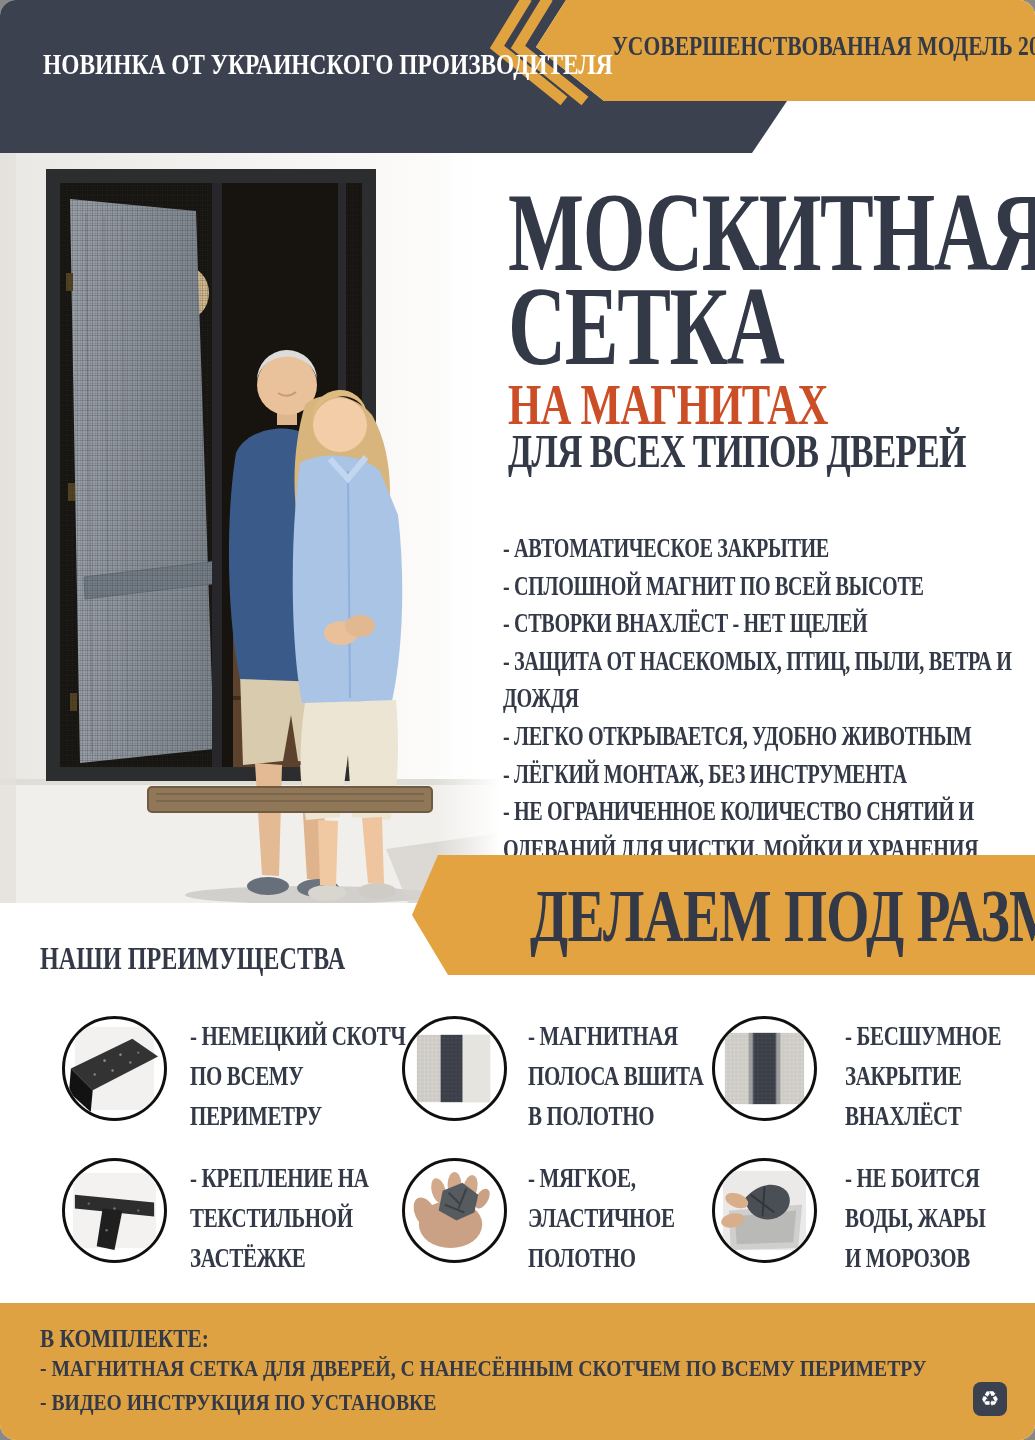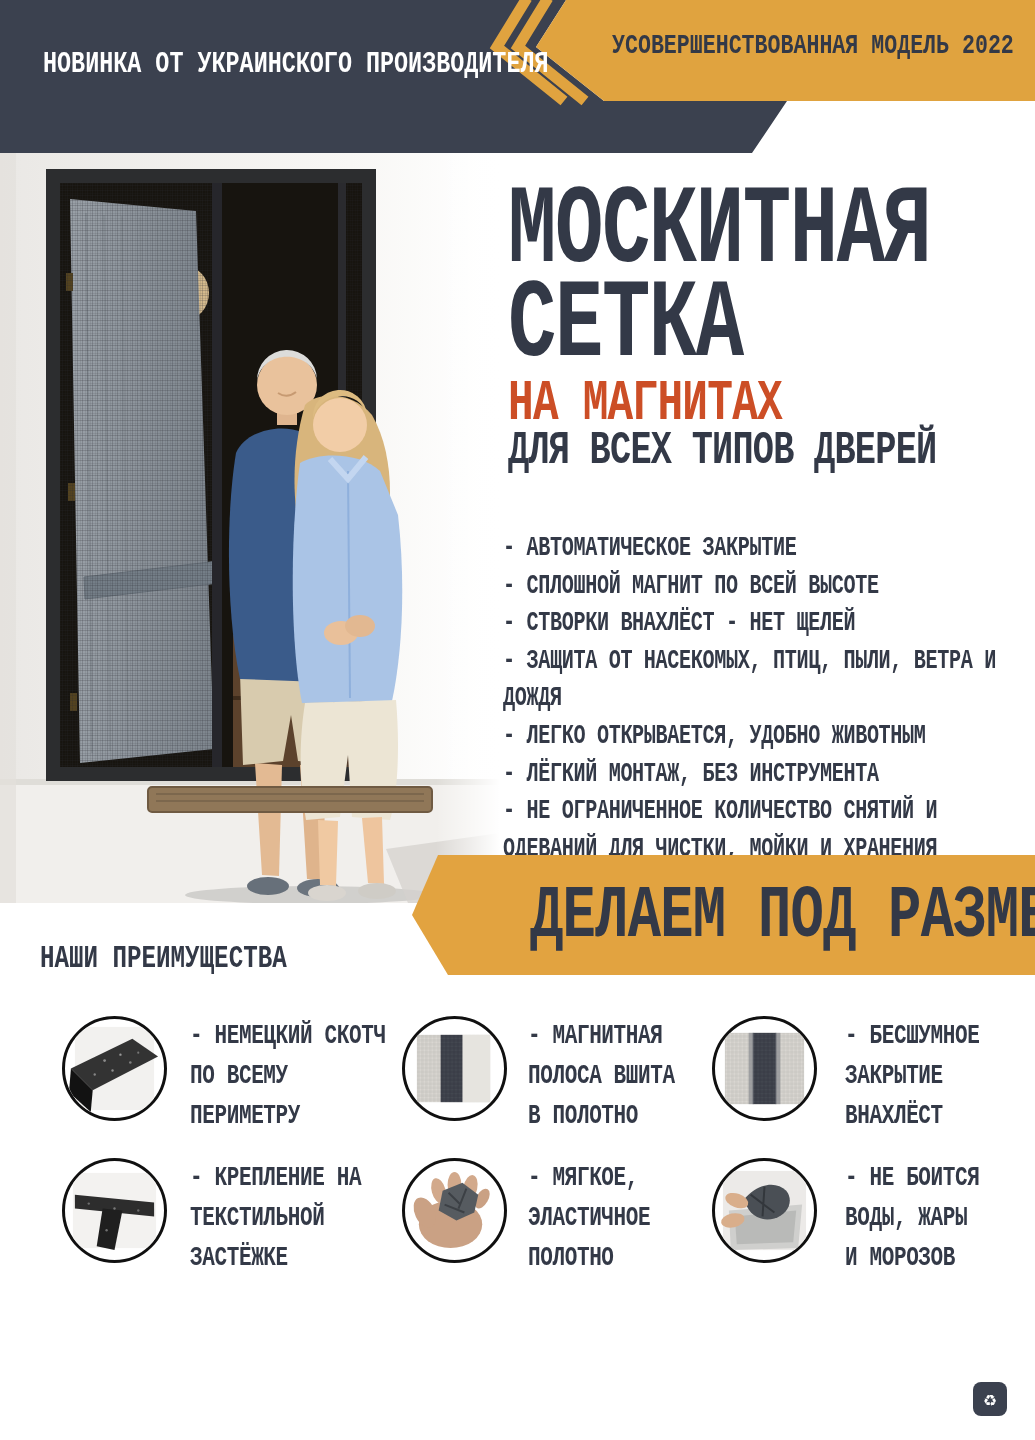--- a/index.html
+++ b/index.html
@@ -1,17 +1,17 @@
 <!DOCTYPE html>
 <html><head>
 <meta charset="utf-8">
 <style>
   html,body{margin:0;padding:0;background:#888;}
   .page{position:relative;width:1035px;height:1440px;margin:0 auto;background:#ffffff;
-        overflow:hidden;font-family:Liberation Mono, monospace;font-weight:bold;}
+        overflow:hidden;font-family:Liberation Serif, serif;font-weight:bold;border-radius:16px;}
   .abs{position:absolute;}
   .nowrap{white-space:nowrap;}
   .navy{color:#333947;}
   .white{color:#ffffff;}
   .accent{color:#cc4e26;}
   .cx72{transform:scaleX(.72);transform-origin:left top;}
   .cx75{transform:scaleX(.75);transform-origin:left top;}
   .cx78{transform:scaleX(.78);transform-origin:left top;}
   .cx80{transform:scaleX(.80);transform-origin:left top;}
   .cx82{transform:scaleX(.82);transform-origin:left top;}
@@ -251,17 +251,22 @@
       <ellipse cx="22" cy="40" rx="12" ry="7" fill="#d9ae8b" transform="rotate(20 22 40)"></ellipse>
       <ellipse cx="18" cy="60" rx="12" ry="7" fill="#d9ae8b" transform="rotate(-12 18 60)"></ellipse>
     </svg>
   </div>
   <div class="abs navy feat-text cx75" style="left:845px;top:1158px;">
     <div class="nowrap">- НЕ БОИТСЯ</div>
     <div class="nowrap">ВОДЫ, ЖАРЫ</div>
     <div class="nowrap">И МОРОЗОВ</div>
   </div>
 
+  <div class="footer-band">
+    <div class="abs navy nowrap cx82" style="left:40px;top:21px;font-size:26px;">В КОМПЛЕКТЕ:</div>
+    <div class="abs navy nowrap cx82" style="left:40px;top:52px;font-size:24px;">- МАГНИТНАЯ СЕТКА ДЛЯ ДВЕРЕЙ, С НАНЕСЁННЫМ СКОТЧЕМ ПО ВСЕМУ ПЕРИМЕТРУ</div>
+    <div class="abs navy nowrap cx82" style="left:40px;top:86px;font-size:24px;">- ВИДЕО ИНСТРУКЦИЯ ПО УСТАНОВКЕ</div>
+  </div>
   <div class="recycle-chip">
     <span>♻</span>
   </div>
 
 </div>
 
 </body></html>

